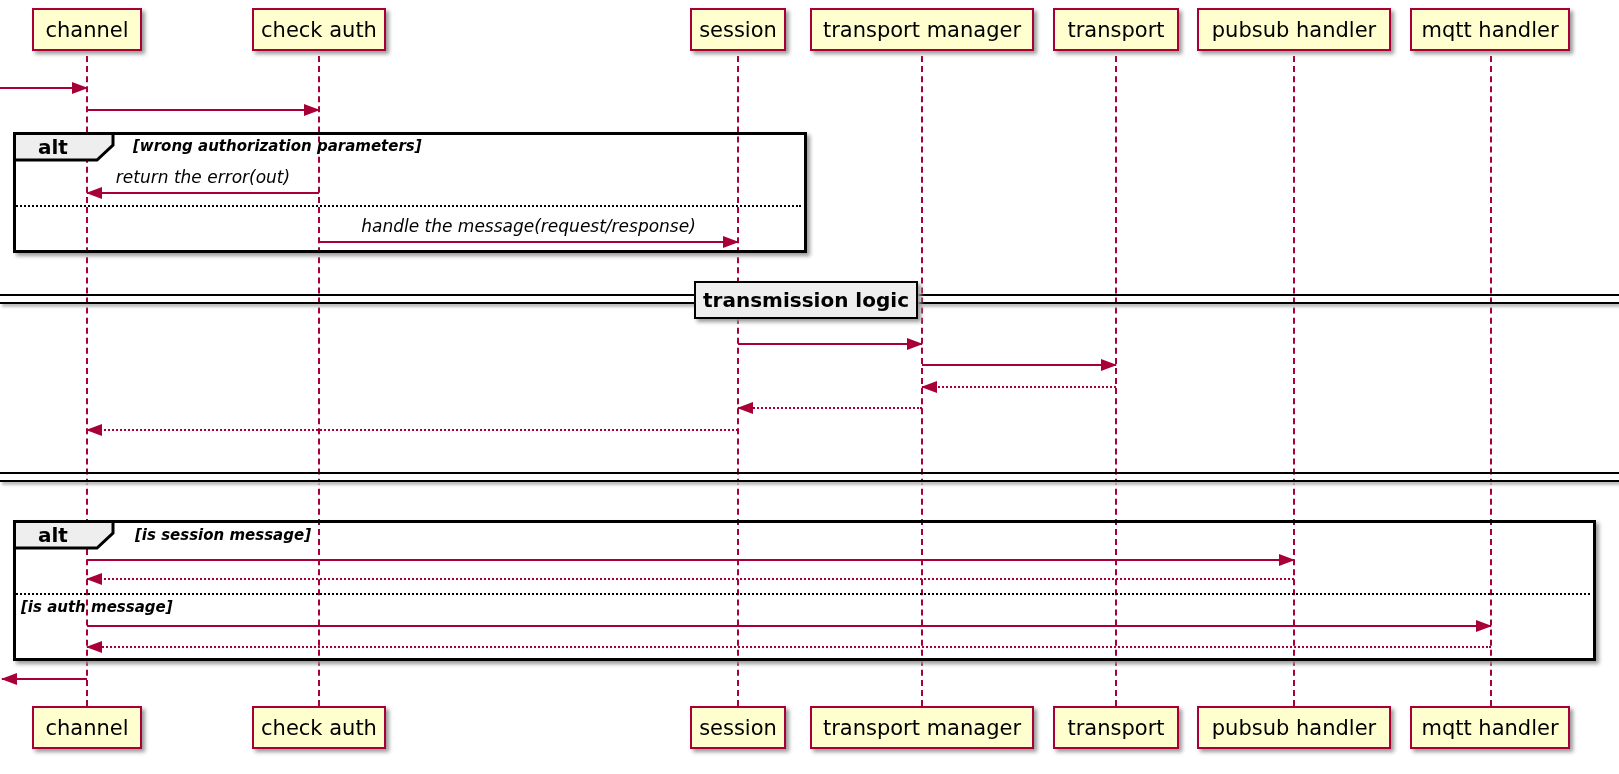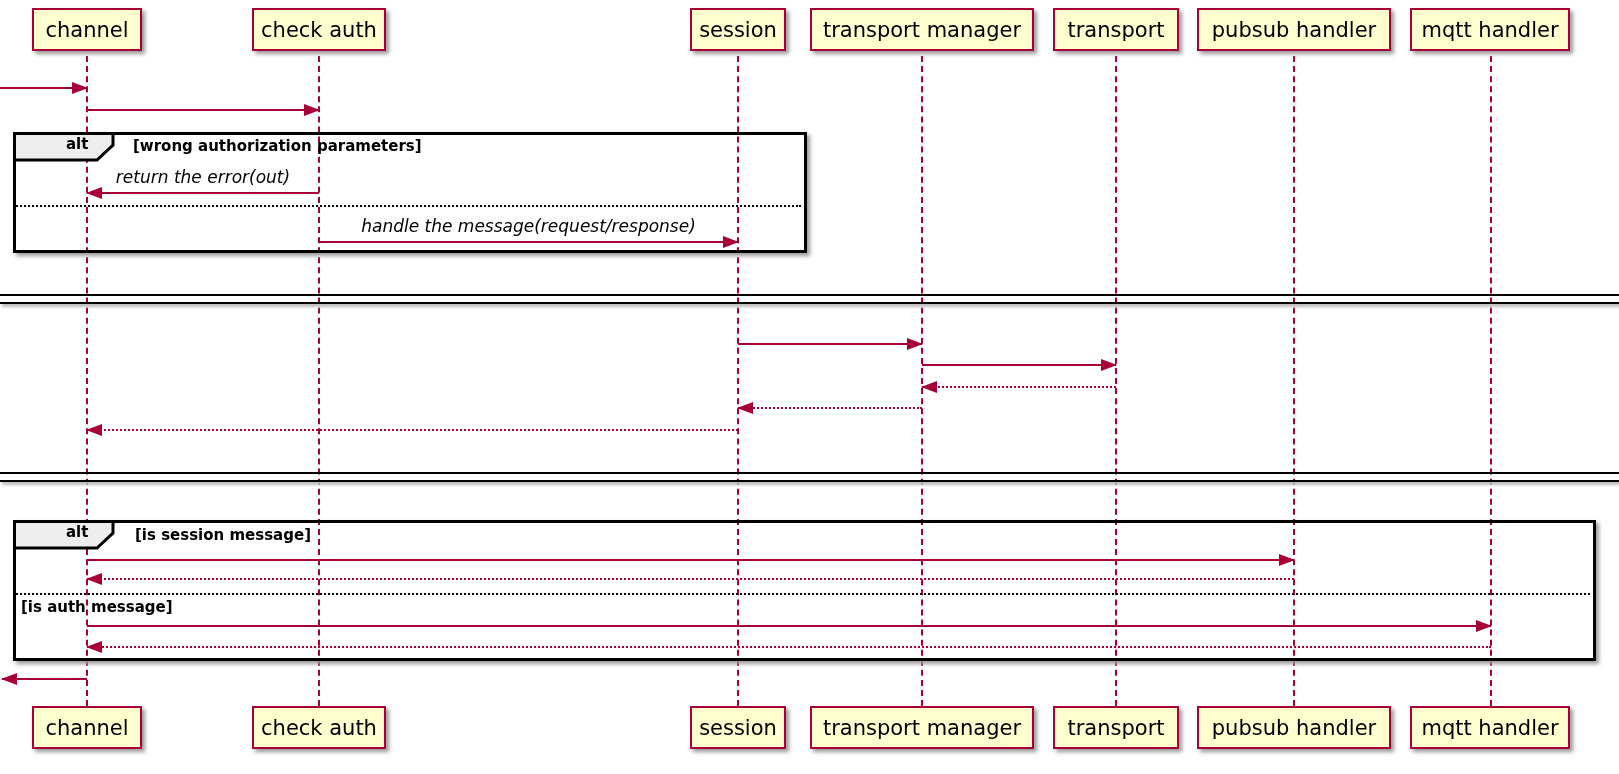--- a/index.html
+++ b/index.html
@@ -11,22 +11,22 @@
   .lifeline{position:absolute;top:56px;height:650px;width:0;border-left:2px dashed #A80036;}
   
   .pbox{
     position:absolute;height:39px;background:#FEFECE;border:2px solid #A80036;
     box-shadow:3px 3px 4px #9a9a9a;display:flex;align-items:center;justify-content:center;
     font-size:21px;color:#000;white-space:nowrap;
   }
   
   .frame{position:absolute;border:3px solid #000;box-shadow:3px 3px 4px #9a9a9a;background:transparent;}
   .pent{position:absolute;}
-  .pent-label{position:absolute;font-weight:bold;font-size:15px;white-space:nowrap;margin-left:28px;}
-  .cond{position:absolute;font-weight:bold;font-size:15px;white-space:nowrap;}
+  .pent-label{position:absolute;font-weight:bold;font-size:20px;white-space:nowrap;}
+  .cond{position:absolute;font-weight:bold;font-size:15px;white-space:nowrap;font-style:italic;}
   .sep{position:absolute;height:0;border-top:2px dotted #000;}
   
   .divline{position:absolute;left:0;width:1619px;height:6px;border-top:2px solid #000;border-bottom:2px solid #000;box-shadow:2px 3px 3px #bdbdbd;}
   .divbox{
     position:absolute;height:34px;background:#EEEEEE;border:2px solid #000;
     box-shadow:3px 3px 4px #9a9a9a;display:flex;align-items:center;justify-content:center;
     font-weight:bold;font-size:20px;white-space:nowrap;
   }
   
   .msg{position:absolute;height:0;}
@@ -74,20 +74,23 @@
 
   <div class="frame" style="left:13px;top:132px;width:788px;height:115px"></div>
   <svg class="pent" style="left:13px;top:132px" width="102" height="30">
     <path d="M1.5,1.5 H100 V13 L84,28 H1.5 Z" fill="#EEEEEE" stroke="#000000" stroke-width="3"></path>
   </svg>
   <span class="pent-label" style="left:38px;top:135px">alt</span>
   <span class="cond" style="left:133px;top:137px">[wrong authorization parameters]</span>
   <div class="sep" style="left:13px;top:205px;width:788px"></div>
 
   <div class="divline" style="top:294px"></div>
+  <div class="divbox" style="left:694px;top:281px;width:220px">
+      <span>transmission logic</span>
+    </div>
 
   <div class="divline" style="top:472px"></div>
 
   <div class="frame" style="left:13px;top:520px;width:1577px;height:135px"></div>
   <svg class="pent" style="left:13px;top:520px" width="102" height="30">
     <path d="M1.5,1.5 H100 V13 L84,28 H1.5 Z" fill="#EEEEEE" stroke="#000000" stroke-width="3"></path>
   </svg>
   <span class="pent-label" style="left:38px;top:523px">alt</span>
   <span class="cond" style="left:135px;top:526px">[is session message]</span>
   <div class="sep" style="left:13px;top:593px;width:1577px"></div>

